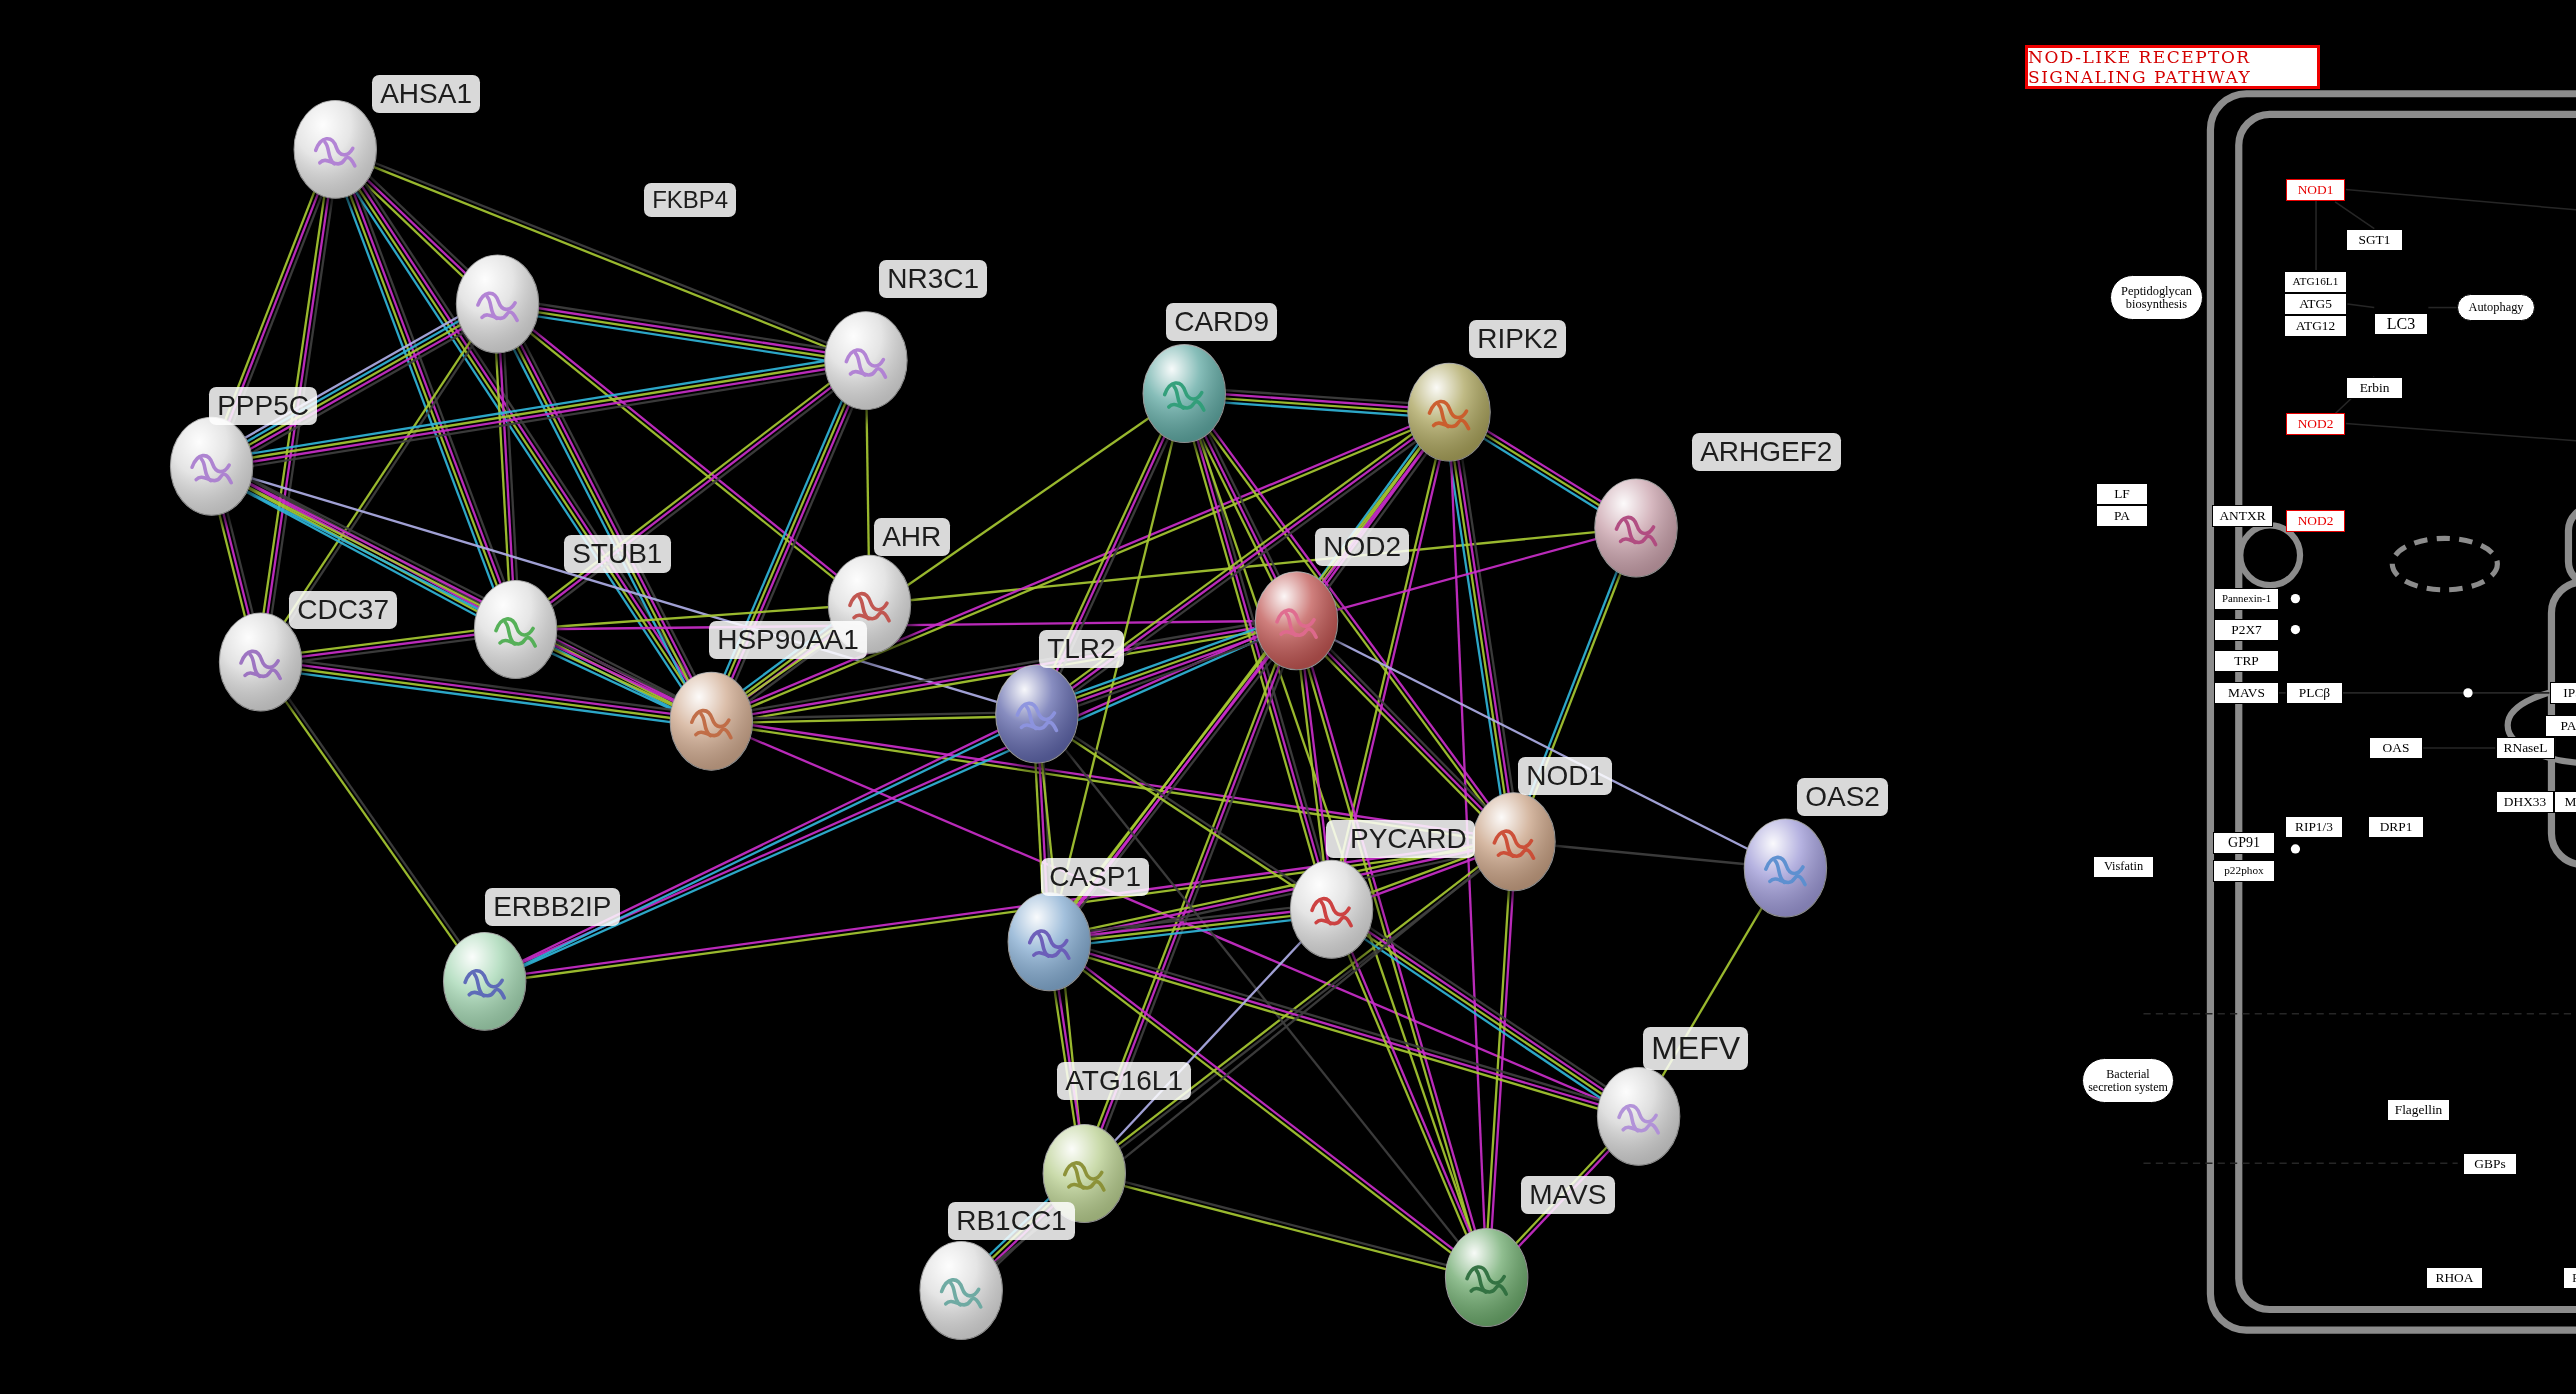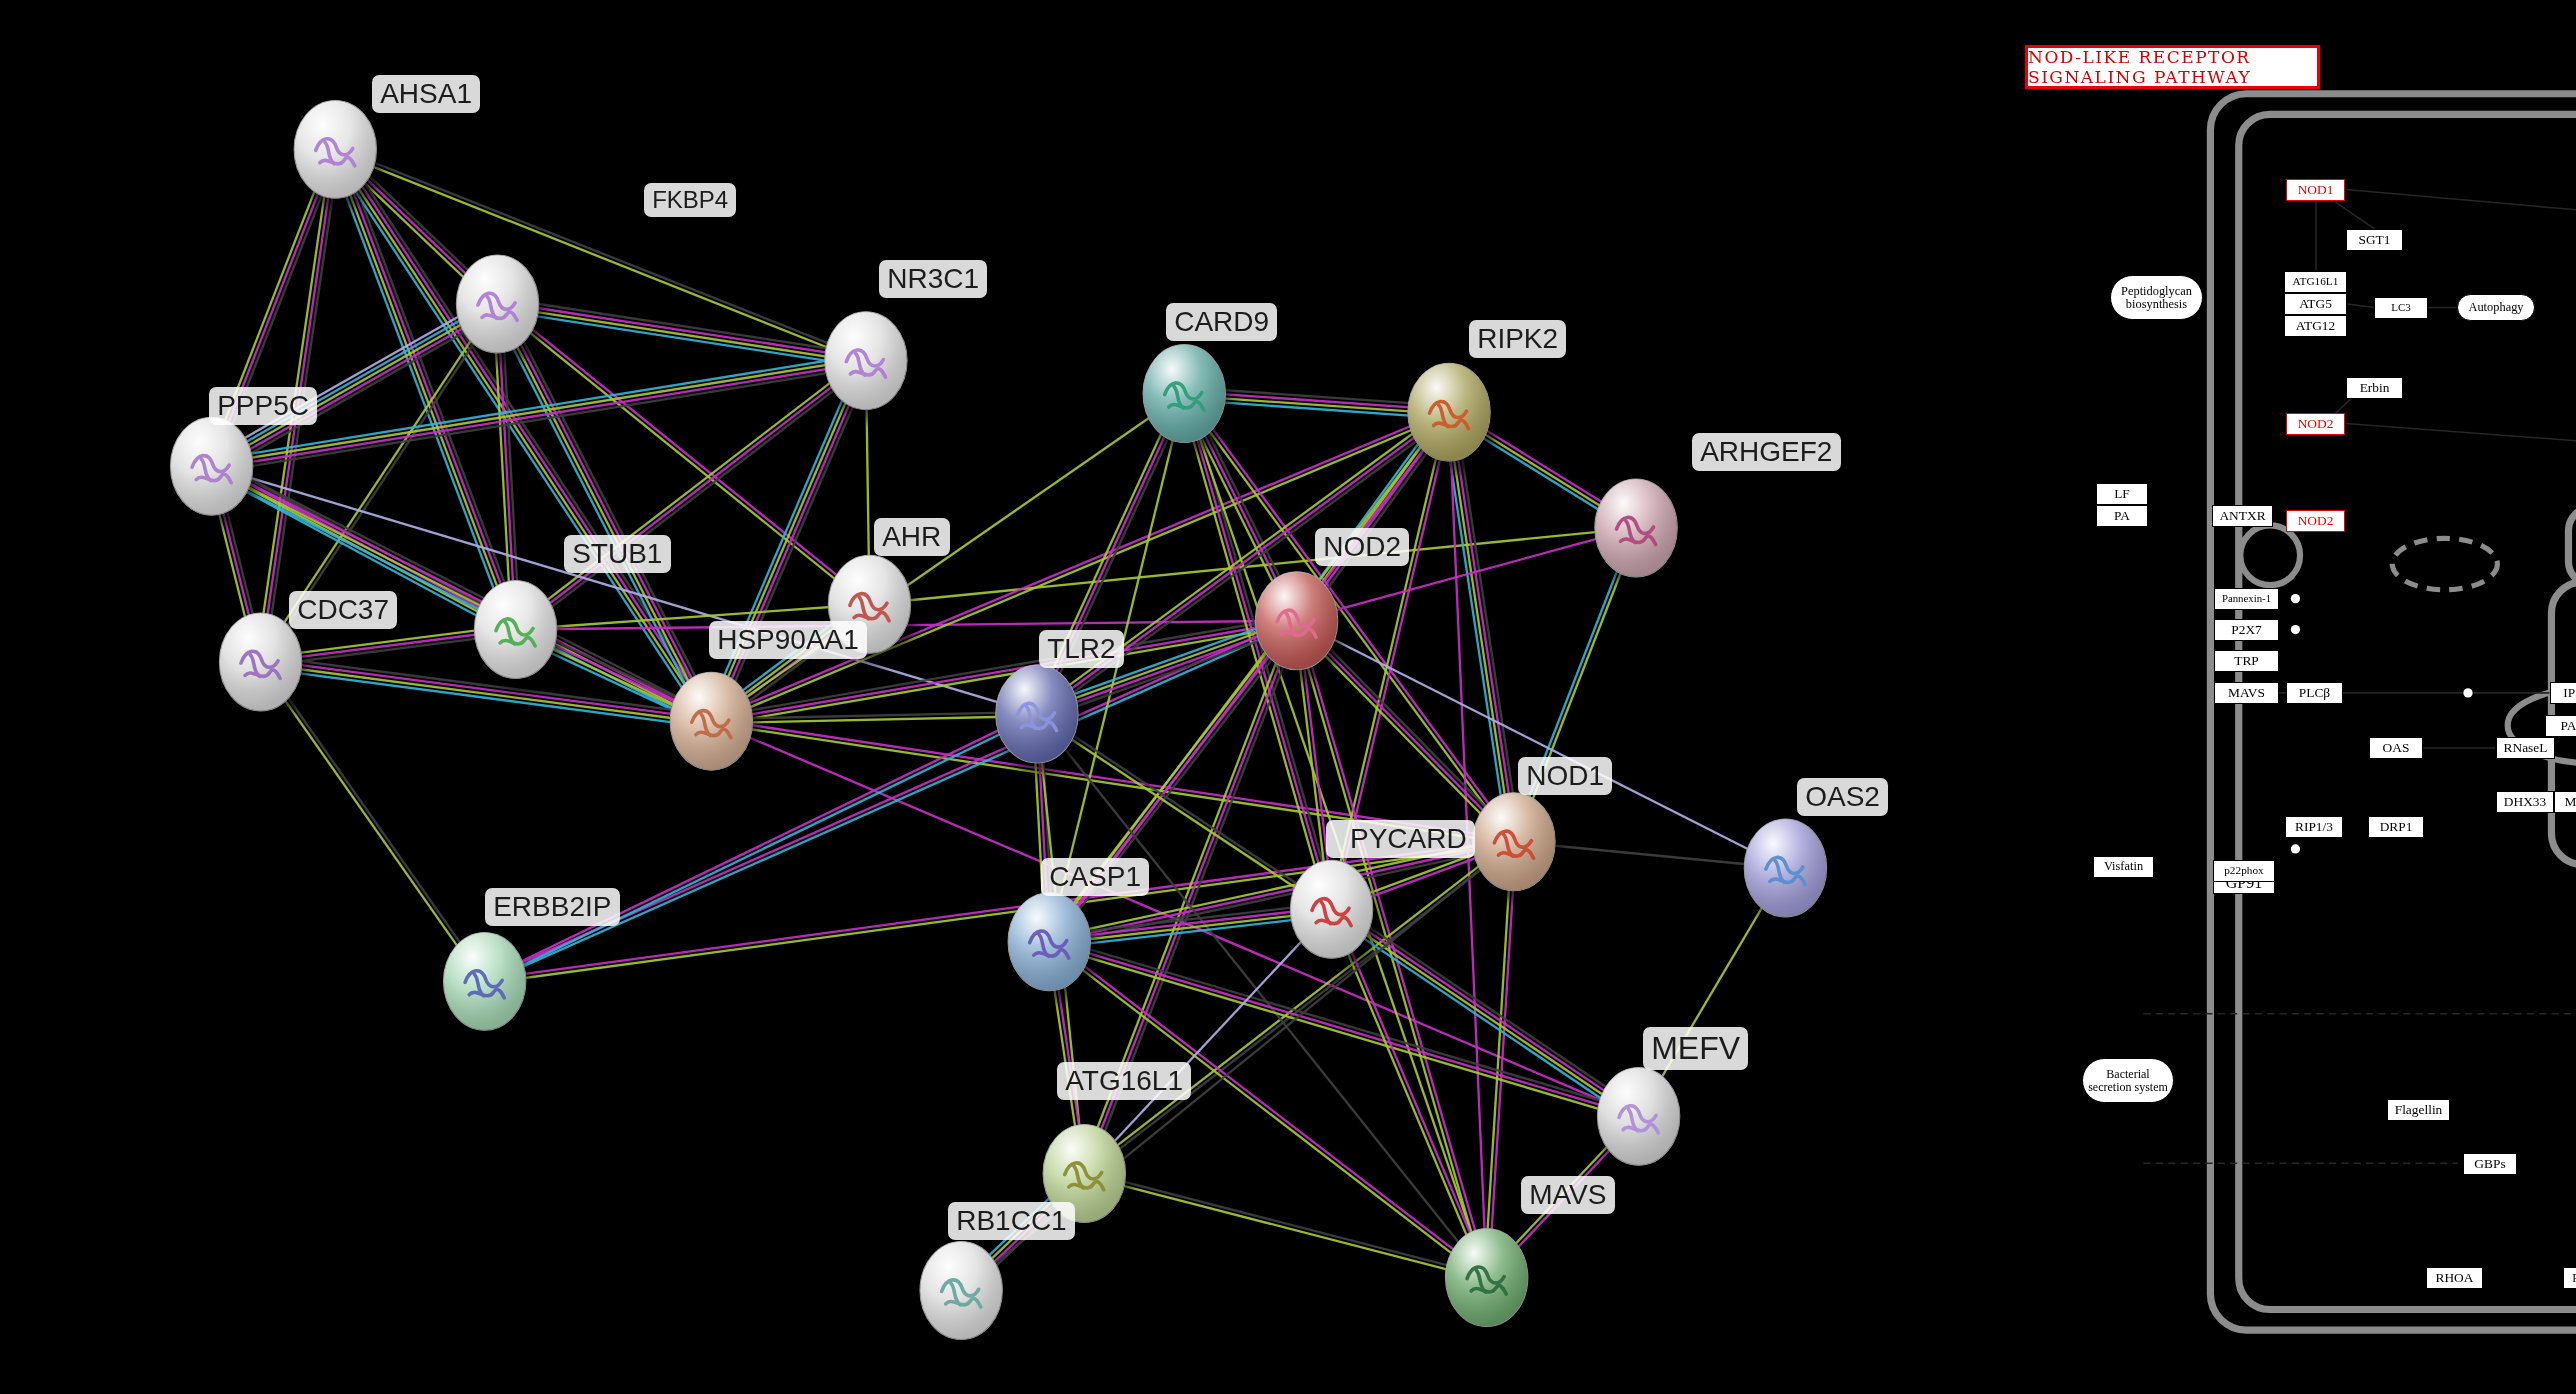--- a/index.html
+++ b/index.html
@@ -528,29 +528,29 @@
   <div id="ptitle" style="left:2025px;top:45px;width:289px;height:38px;font-size:17px;">NOD-LIKE RECEPTOR SIGNALING PATHWAY</div>
 
   <div id="boxes">
       <div class="pbox" style="left: 2096px; top: 483px; width: 52px; height: 21.6px; font-size: 13.4px;">LF</div>
       <div class="pbox" style="left: 2096px; top: 505px; width: 52px; height: 21.6px; font-size: 13.4px;">PA</div>
       <div class="pbox" style="left: 2212px; top: 505px; width: 61px; height: 21.6px; font-size: 13.4px;">ANTXR</div>
       <div class="pbox" style="left: 2214px; top: 588px; width: 65px; height: 21.6px; font-size: 10.8px;">Pannexin-1</div>
       <div class="pbox" style="left: 2214px; top: 619px; width: 65px; height: 21.6px; font-size: 13.4px;">P2X7</div>
       <div class="pbox" style="left: 2214px; top: 650px; width: 65px; height: 21.6px; font-size: 13.4px;">TRP</div>
       <div class="pbox" style="left: 2214px; top: 682px; width: 65px; height: 21.6px; font-size: 13.4px;">MAVS</div>
-      <div class="pbox" style="left: 2213px; top: 872px; width: 62px; height: 21.6px; font-size: 16px;">GP91</div>
+      <div class="pbox" style="left: 2213px; top: 832px; width: 62px; height: 21.6px; font-size: 14px;">GP91</div>
       <div class="pbox" style="left: 2213px; top: 860px; width: 62px; height: 21.6px; font-size: 11.3px;">p22phox</div>
       <div class="pbox" style="left: 2093px; top: 856px; width: 61px; height: 21.6px; font-size: 12.4px;">Visfatin</div>
       <div class="pbox red" style="left: 2286px; top: 179px; width: 59px; height: 21.6px; font-size: 13.4px;">NOD1</div>
       <div class="pbox" style="left: 2346px; top: 229px; width: 57px; height: 21.6px; font-size: 13.4px;">SGT1</div>
       <div class="pbox" style="left: 2284px; top: 271px; width: 63px; height: 21.6px; font-size: 11.3px;">ATG16L1</div>
       <div class="pbox" style="left: 2284px; top: 293px; width: 63px; height: 21.6px; font-size: 13.4px;">ATG5</div>
       <div class="pbox" style="left: 2284px; top: 315px; width: 63px; height: 21.6px; font-size: 13.4px;">ATG12</div>
-      <div class="pbox" style="left: 2374px; top: 297px; width: 54px; height: 21.6px; font-size: 11px;">LC3</div>
+      <div class="pbox" style="left: 2374px; top: 313px; width: 54px; height: 21.6px; font-size: 16px;">LC3</div>
       <div class="pbox" style="left: 2346px; top: 377px; width: 57px; height: 21.6px; font-size: 13.4px;">Erbin</div>
       <div class="pbox red" style="left: 2286px; top: 413px; width: 59px; height: 21.6px; font-size: 13.4px;">NOD2</div>
       <div class="pbox red" style="left: 2286px; top: 510px; width: 59px; height: 21.6px; font-size: 13.4px;">NOD2</div>
       <div class="pbox" style="left: 2286px; top: 682px; width: 57px; height: 21.6px; font-size: 13.4px;">PLCβ</div>
       <div class="pbox" style="left: 2550px; top: 682px; width: 54px; height: 21.6px; font-size: 13.4px;">IP3R</div>
       <div class="pbox" style="left: 2369px; top: 737px; width: 54px; height: 21.6px; font-size: 13.4px;">OAS</div>
       <div class="pbox" style="left: 2496px; top: 737px; width: 59px; height: 21.6px; font-size: 13.4px;">RNaseL</div>
       <div class="pbox" style="left: 2496px; top: 791px; width: 58px; height: 21.6px; font-size: 13.4px;">DHX33</div>
       <div class="pbox" style="left: 2554px; top: 791px; width: 58px; height: 21.6px; font-size: 13.4px;">MAVS</div>
       <div class="pbox" style="left: 2285px; top: 816px; width: 58px; height: 21.6px; font-size: 13.4px;">RIP1/3</div>

